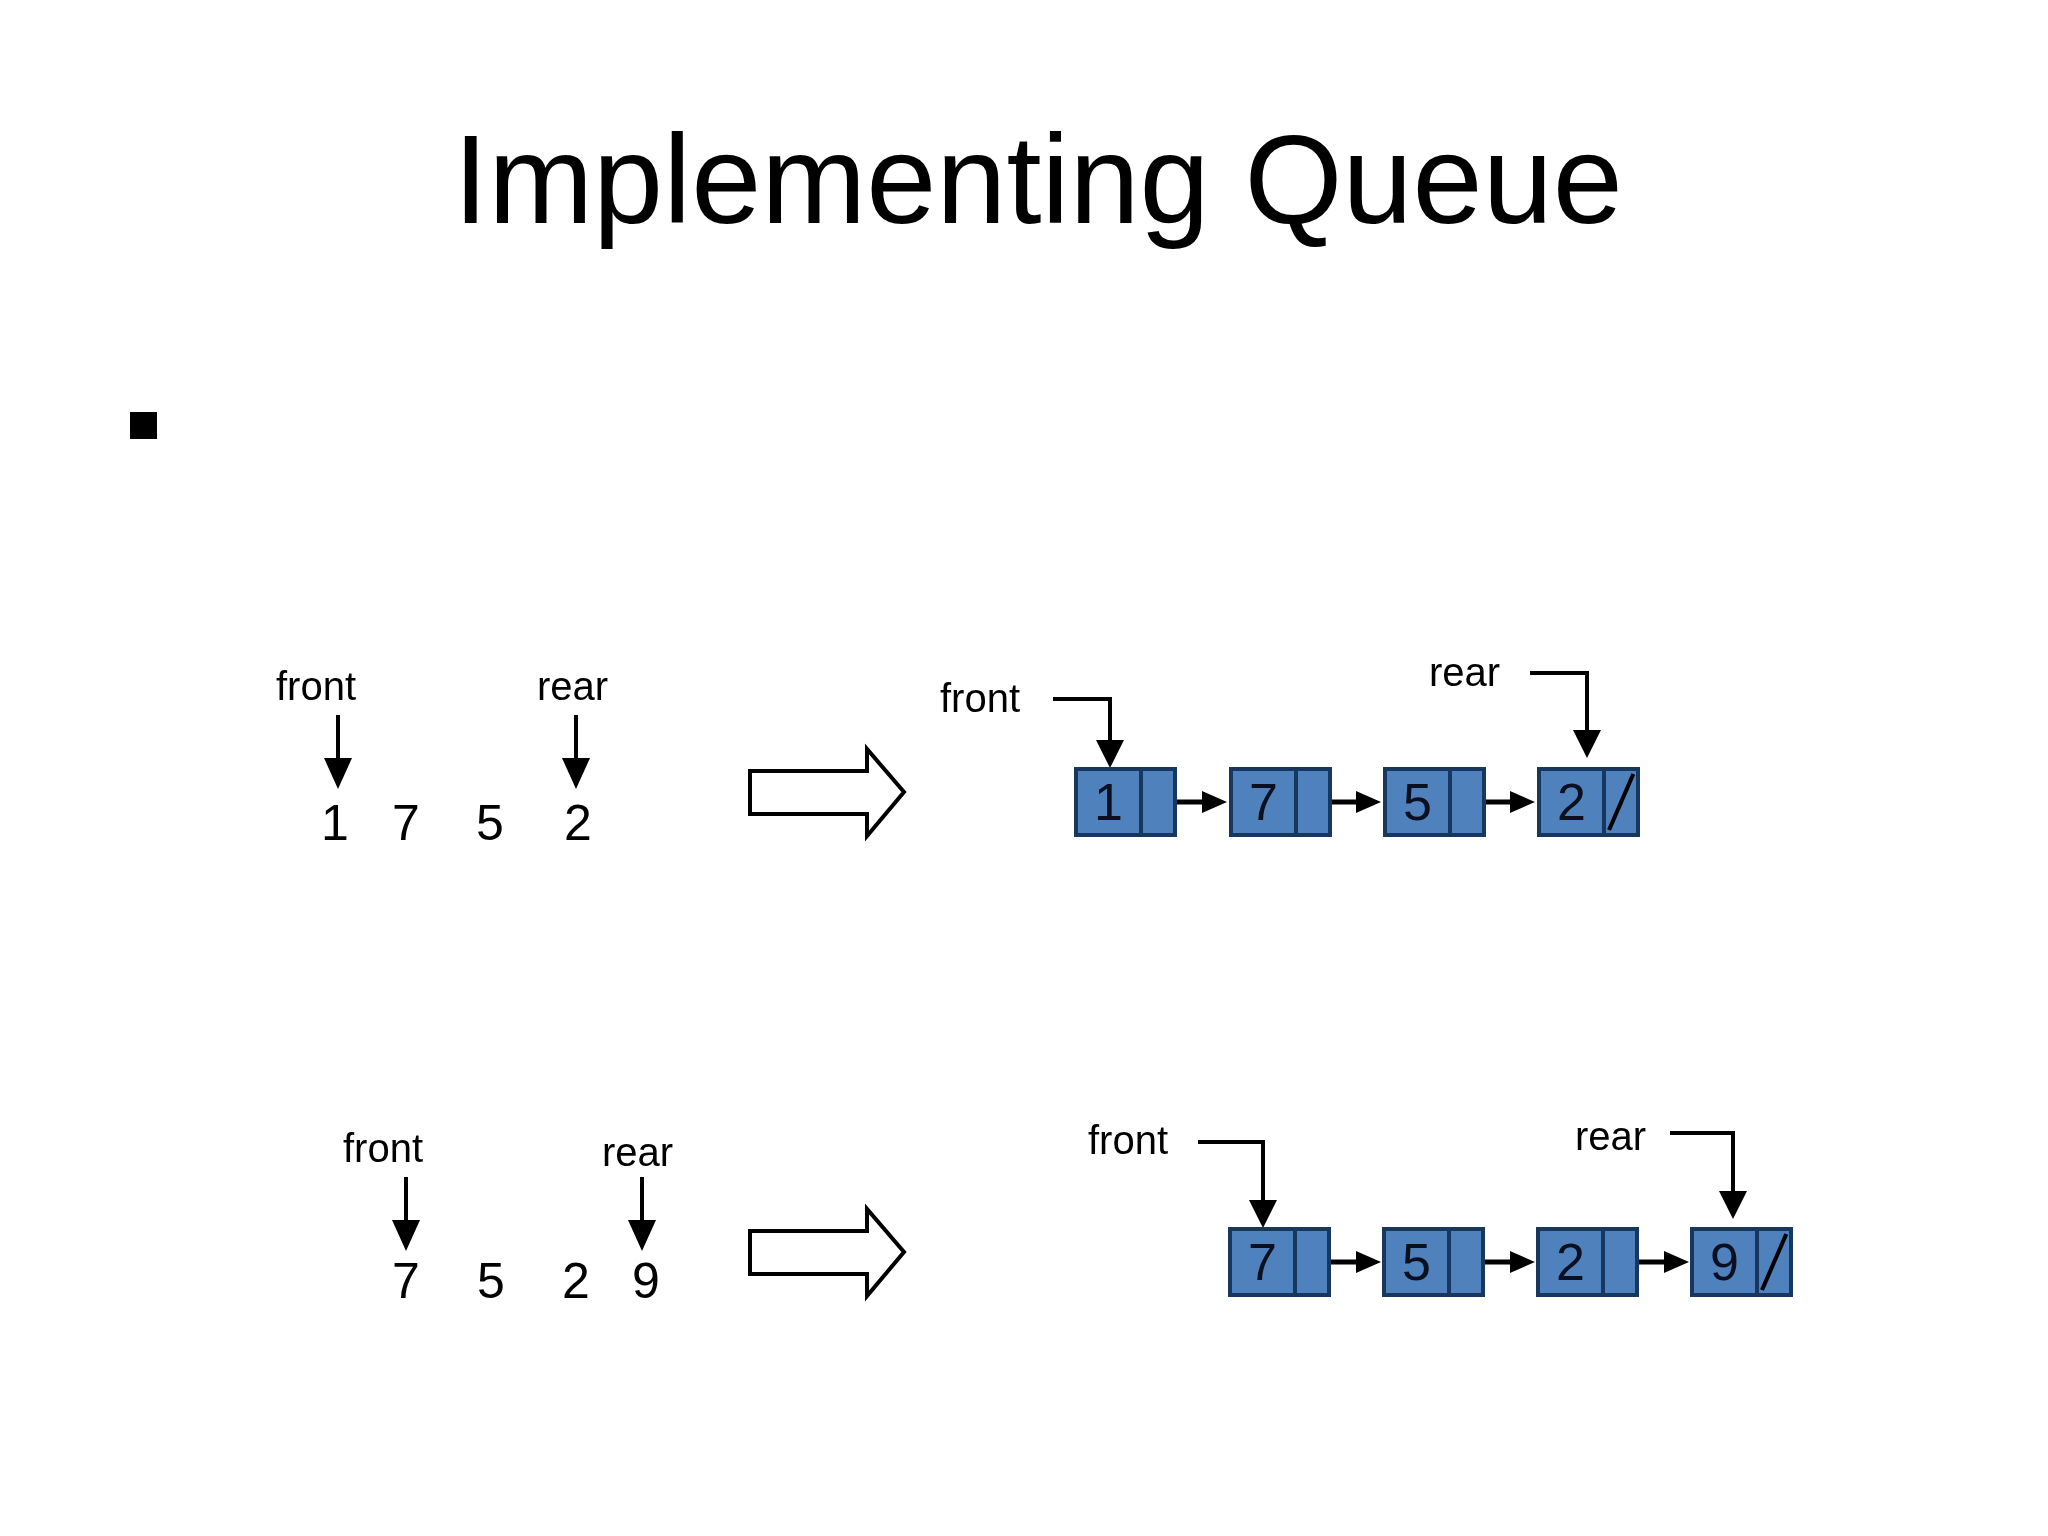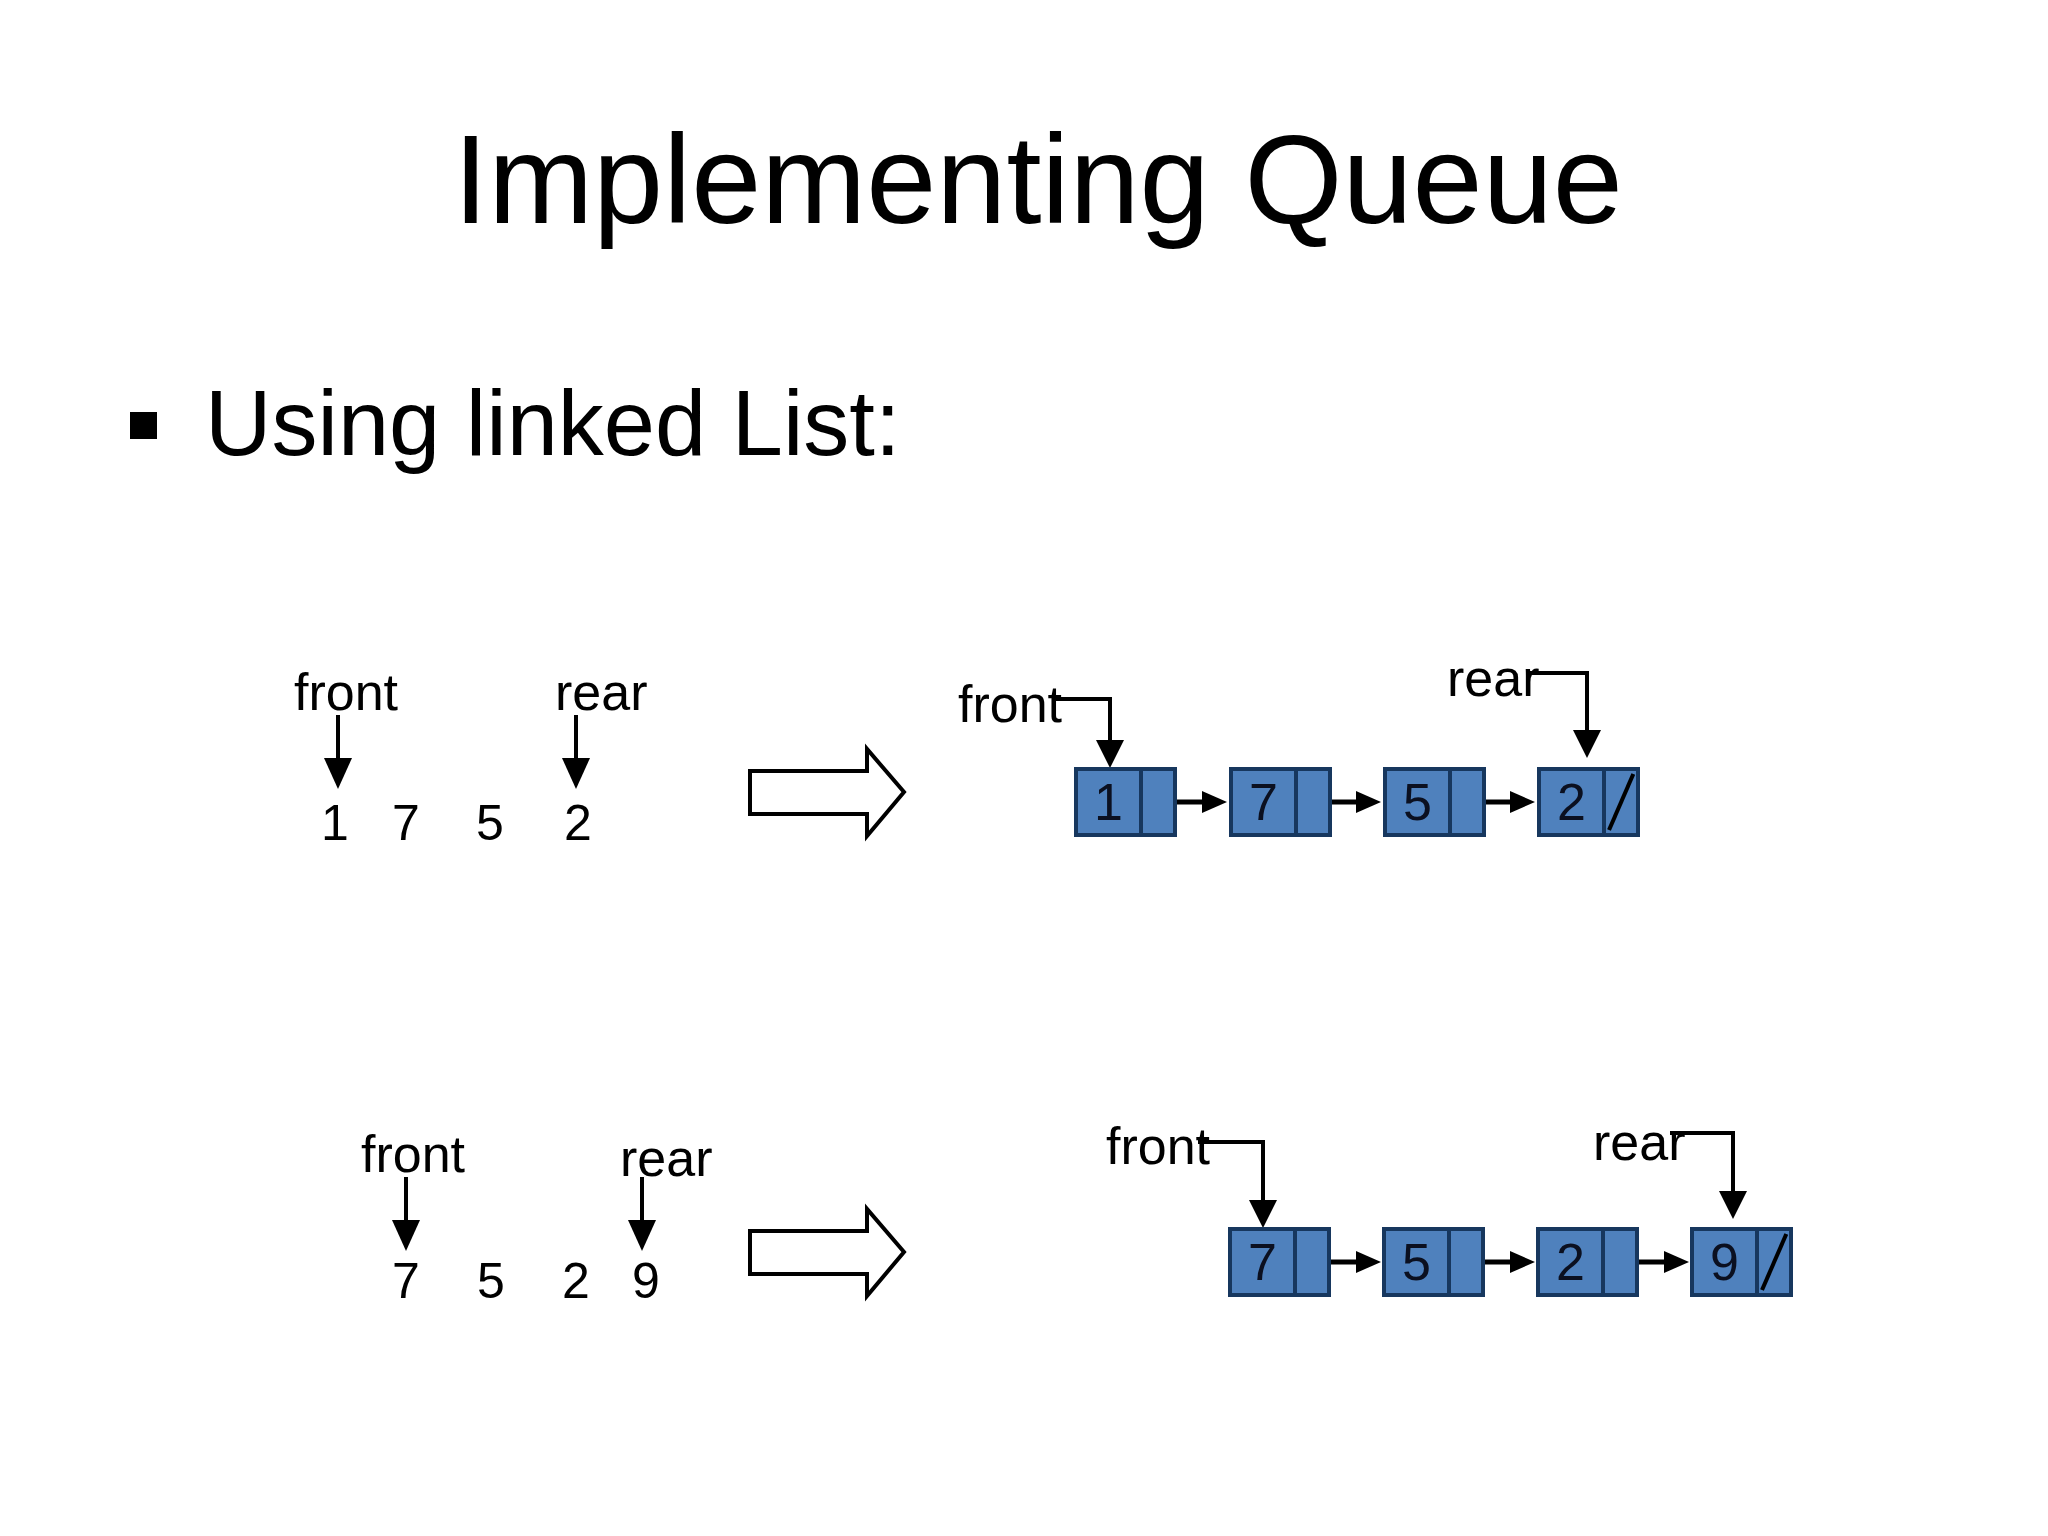--- a/index.html
+++ b/index.html
@@ -21,21 +21,21 @@
     color:var(--text,#000);
     white-space:nowrap;
   }
   #bullet-square{
     left:130px;top:412px;width:27px;height:27px;background:var(--text,#000);
   }
   #bullet-text{
     left:205px;top:373px;font-size:92px;line-height:1.1;white-space:nowrap;
   }
   .ptr-label{
-    font-size:52px;line-height:1;white-space:nowrap;color:var(--text,#000);margin-left:18px;
+    font-size:40px;line-height:1;white-space:nowrap;color:var(--text,#000);
   }
   .arr-num{
     font-size:50px;line-height:1;transform:translateX(-50%);color:var(--text,#000);
   }
   svg.overlay{position:absolute;left:0;top:0;pointer-events:none;}
   .node{
     position:absolute;width:103px;height:70px;
     background:var(--node-fill,#4f81bd);
     border:4px solid var(--node-border,#17375e);
     box-sizing:border-box;
@@ -60,21 +60,20 @@
     background:#fff;
   }
 </style>
 </head>
 <body>
 
 <div id="slide">
 
   <div id="title" class="abs">Implementing Queue</div>
   <div id="bullet-square" class="abs"></div>
-  <div id="bullet-text" class="abs">Using linked List:</div>
 
   <svg class="overlay" width="2048" height="1536" viewBox="0 0 2048 1536">
 
     <g stroke="#000" stroke-width="4" fill="#000">
       <line x1="338" y1="715" x2="338" y2="760"></line>
       <polygon points="324,758 352,758 338,789" stroke="none"></polygon>
     </g>
     <g stroke="#000" stroke-width="4" fill="#000">
       <line x1="576" y1="715" x2="576" y2="760"></line>
       <polygon points="562,758 590,758 576,789" stroke="none"></polygon>

